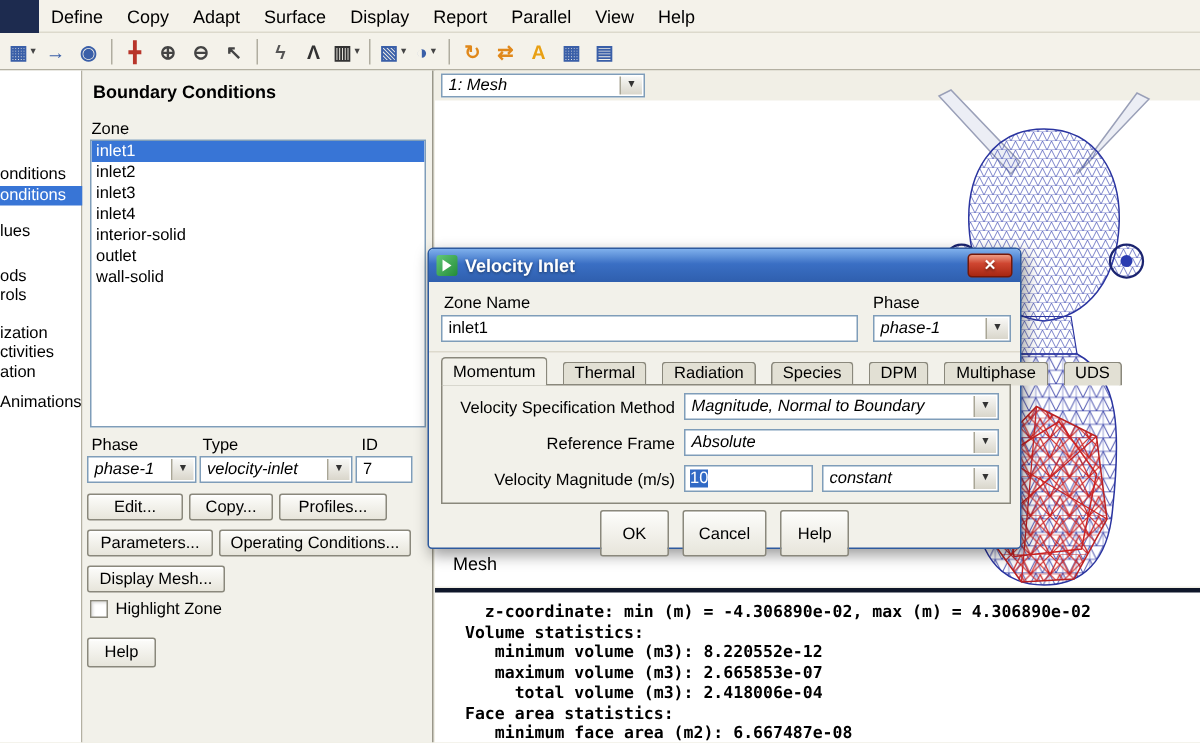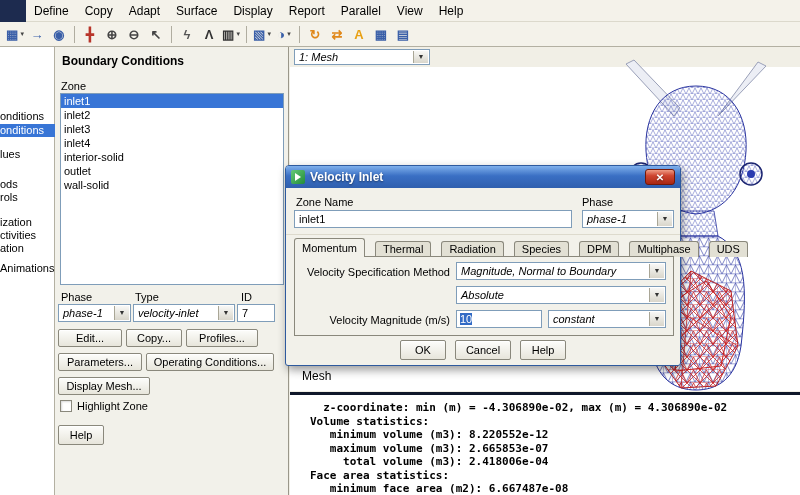--- a/index.html
+++ b/index.html
@@ -56,21 +56,21 @@
   .dlg-label{position:absolute;font-size:11px;}
   .dlg-divider{position:absolute;left:0;right:0;top:68px;height:1px;background:#dddacd;}
   .tabs{position:absolute;left:8px;top:72px;height:19px;display:flex;align-items:flex-end;}
   .tab{height:16px;line-height:15px;padding:0 7px;border:1px solid #8a887c;border-bottom:none;border-radius:3px 3px 0 0;background:#e2e0d4;margin-right:10px;font-size:11px;cursor:default;}
   .tab.active{height:19px;line-height:18px;background:#f2f1ea;position:relative;z-index:2;}
   .tab-panel{position:absolute;left:8px;top:90px;width:380px;height:80px;border:1px solid #8a887c;background:#f2f1ea;}
   .fld-label{position:absolute;left:4px;width:160px;text-align:right;font-size:11px;line-height:18px;white-space:nowrap;}
   .vm-input{position:absolute;left:170px;top:144px;width:86px;height:18px;background:#fff;border:1px solid #7f9db9;font-size:11px;line-height:16px;padding:0 3px;}
   .vm-input .sel{background:#316ac5;color:#fff;margin-top:24px;}
   .dlg-buttons{position:absolute;left:0;right:0;top:174px;display:flex;justify-content:center;gap:9px;}
-  .dbtn{position:static;height:20px;min-width:46px;padding:0 10px;}
+  .dbtn{position:static;height:31px;min-width:46px;padding:0 10px;}
 </style>
 </head>
 <body>
 
 <div class="menubar">
   <div class="app-corner"></div>
   <span class="menu-item">Define</span>
   <span class="menu-item">Copy</span>
   <span class="menu-item">Adapt</span>
   <span class="menu-item">Surface</span>
@@ -216,20 +216,21 @@
     <span class="tab">Species</span>
     <span class="tab">DPM</span>
     <span class="tab">Multiphase</span>
     <span class="tab">UDS</span>
   </div>
   <div class="tab-panel"></div>
 
   <div class="fld-label" style="top:97px">Velocity Specification Method</div>
   <div class="combo" style="left:170px;top:96px;width:210px">Magnitude, Normal to Boundary</div>
 
+  <div class="fld-label" style="top:121px">Reference Frame</div>
   <div class="combo" style="left:170px;top:120px;width:210px">Absolute</div>
 
   <div class="fld-label" style="top:145px">Velocity Magnitude (m/s)</div>
   <div class="vm-input"><span class="sel">10</span></div>
   <div class="combo" style="left:262px;top:144px;width:118px">constant</div>
 
   <div class="dlg-buttons">
     <div class="btn dbtn">OK</div>
     <div class="btn dbtn">Cancel</div>
     <div class="btn dbtn">Help</div>

